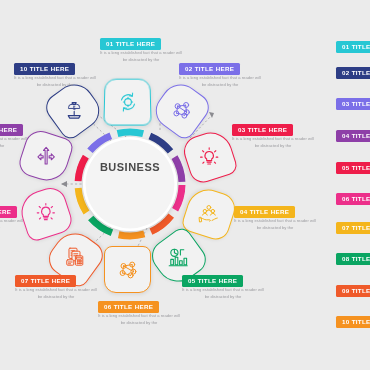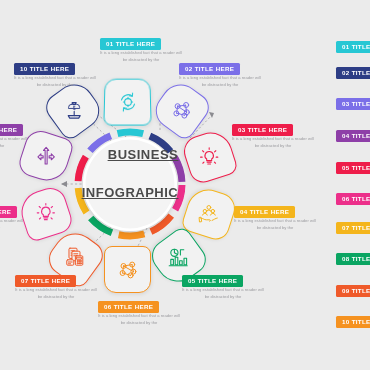--- a/index.html
+++ b/index.html
@@ -39,27 +39,26 @@
   .hub-ring{position:absolute;inset:0;border-radius:50%;}
   .hub-core{
     position:absolute;left:9px;top:9px;width:94px;height:94px;
     border-radius:50%;
     background:#f4f4f4;
     box-shadow:0 2px 5px rgba(0,0,0,.13), inset 0 0 0 2.5px #ffffff;
     display:flex;align-items:center;justify-content:center;
   }
   .hub-core span{
     display:block;
-    text-align:right;
-    font-size:13px;
+    text-align:center;
+    font-size:11px;
     font-weight:bold;
     letter-spacing:.5px;
     line-height:1.45;
     color:#4a4a4a;
-    text-decoration:underline;
   }
 
   
   .petal{
     position:absolute;
     width:47px;height:47px;
     background:#f2f2f2;
     box-shadow:0 1px 4px rgba(0,0,0,.10);
     box-sizing:border-box;
     display:flex;align-items:center;justify-content:center;
@@ -257,21 +256,21 @@
         <circle cx="56" cy="56" r="52" stroke="#f59220" stroke-dasharray="26 301" stroke-dashoffset="-67"></circle>
         <circle cx="56" cy="56" r="52" stroke="#ef5a2a" stroke-dasharray="26 301" stroke-dashoffset="-34"></circle>
         <circle cx="56" cy="56" r="52" stroke="#ec2f8a" stroke-dasharray="26 301" stroke-dashoffset="-1"></circle>
         <circle cx="56" cy="56" r="52" stroke="#8e3fa8" stroke-dasharray="26 301" stroke-dashoffset="-298"></circle>
         <circle cx="56" cy="56" r="52" stroke="#2d3d85" stroke-dasharray="26 301" stroke-dashoffset="-265"></circle>
       </g>
     </svg>
     <div class="hub-core">
       <span>
         <span>BUSINESS</span><br>
-        <span>INFOGRAPHIC</span><br>
+        <br>
       </span>
     </div>
   </div>
 
   <div class="pill" style="left:100px;top:38px;background:#27c7d4;">01 TITLE HERE</div>
   <div class="blurb" style="left:99px;top:50px;">It is a long established fact that a reader will be distracted by the</div>
 
   <div class="pill" style="left:179px;top:63px;background:#7b6fe8;">02 TITLE HERE</div>
   <div class="blurb" style="left:178px;top:75px;">It is a long established fact that a reader will be distracted by the</div>
 

